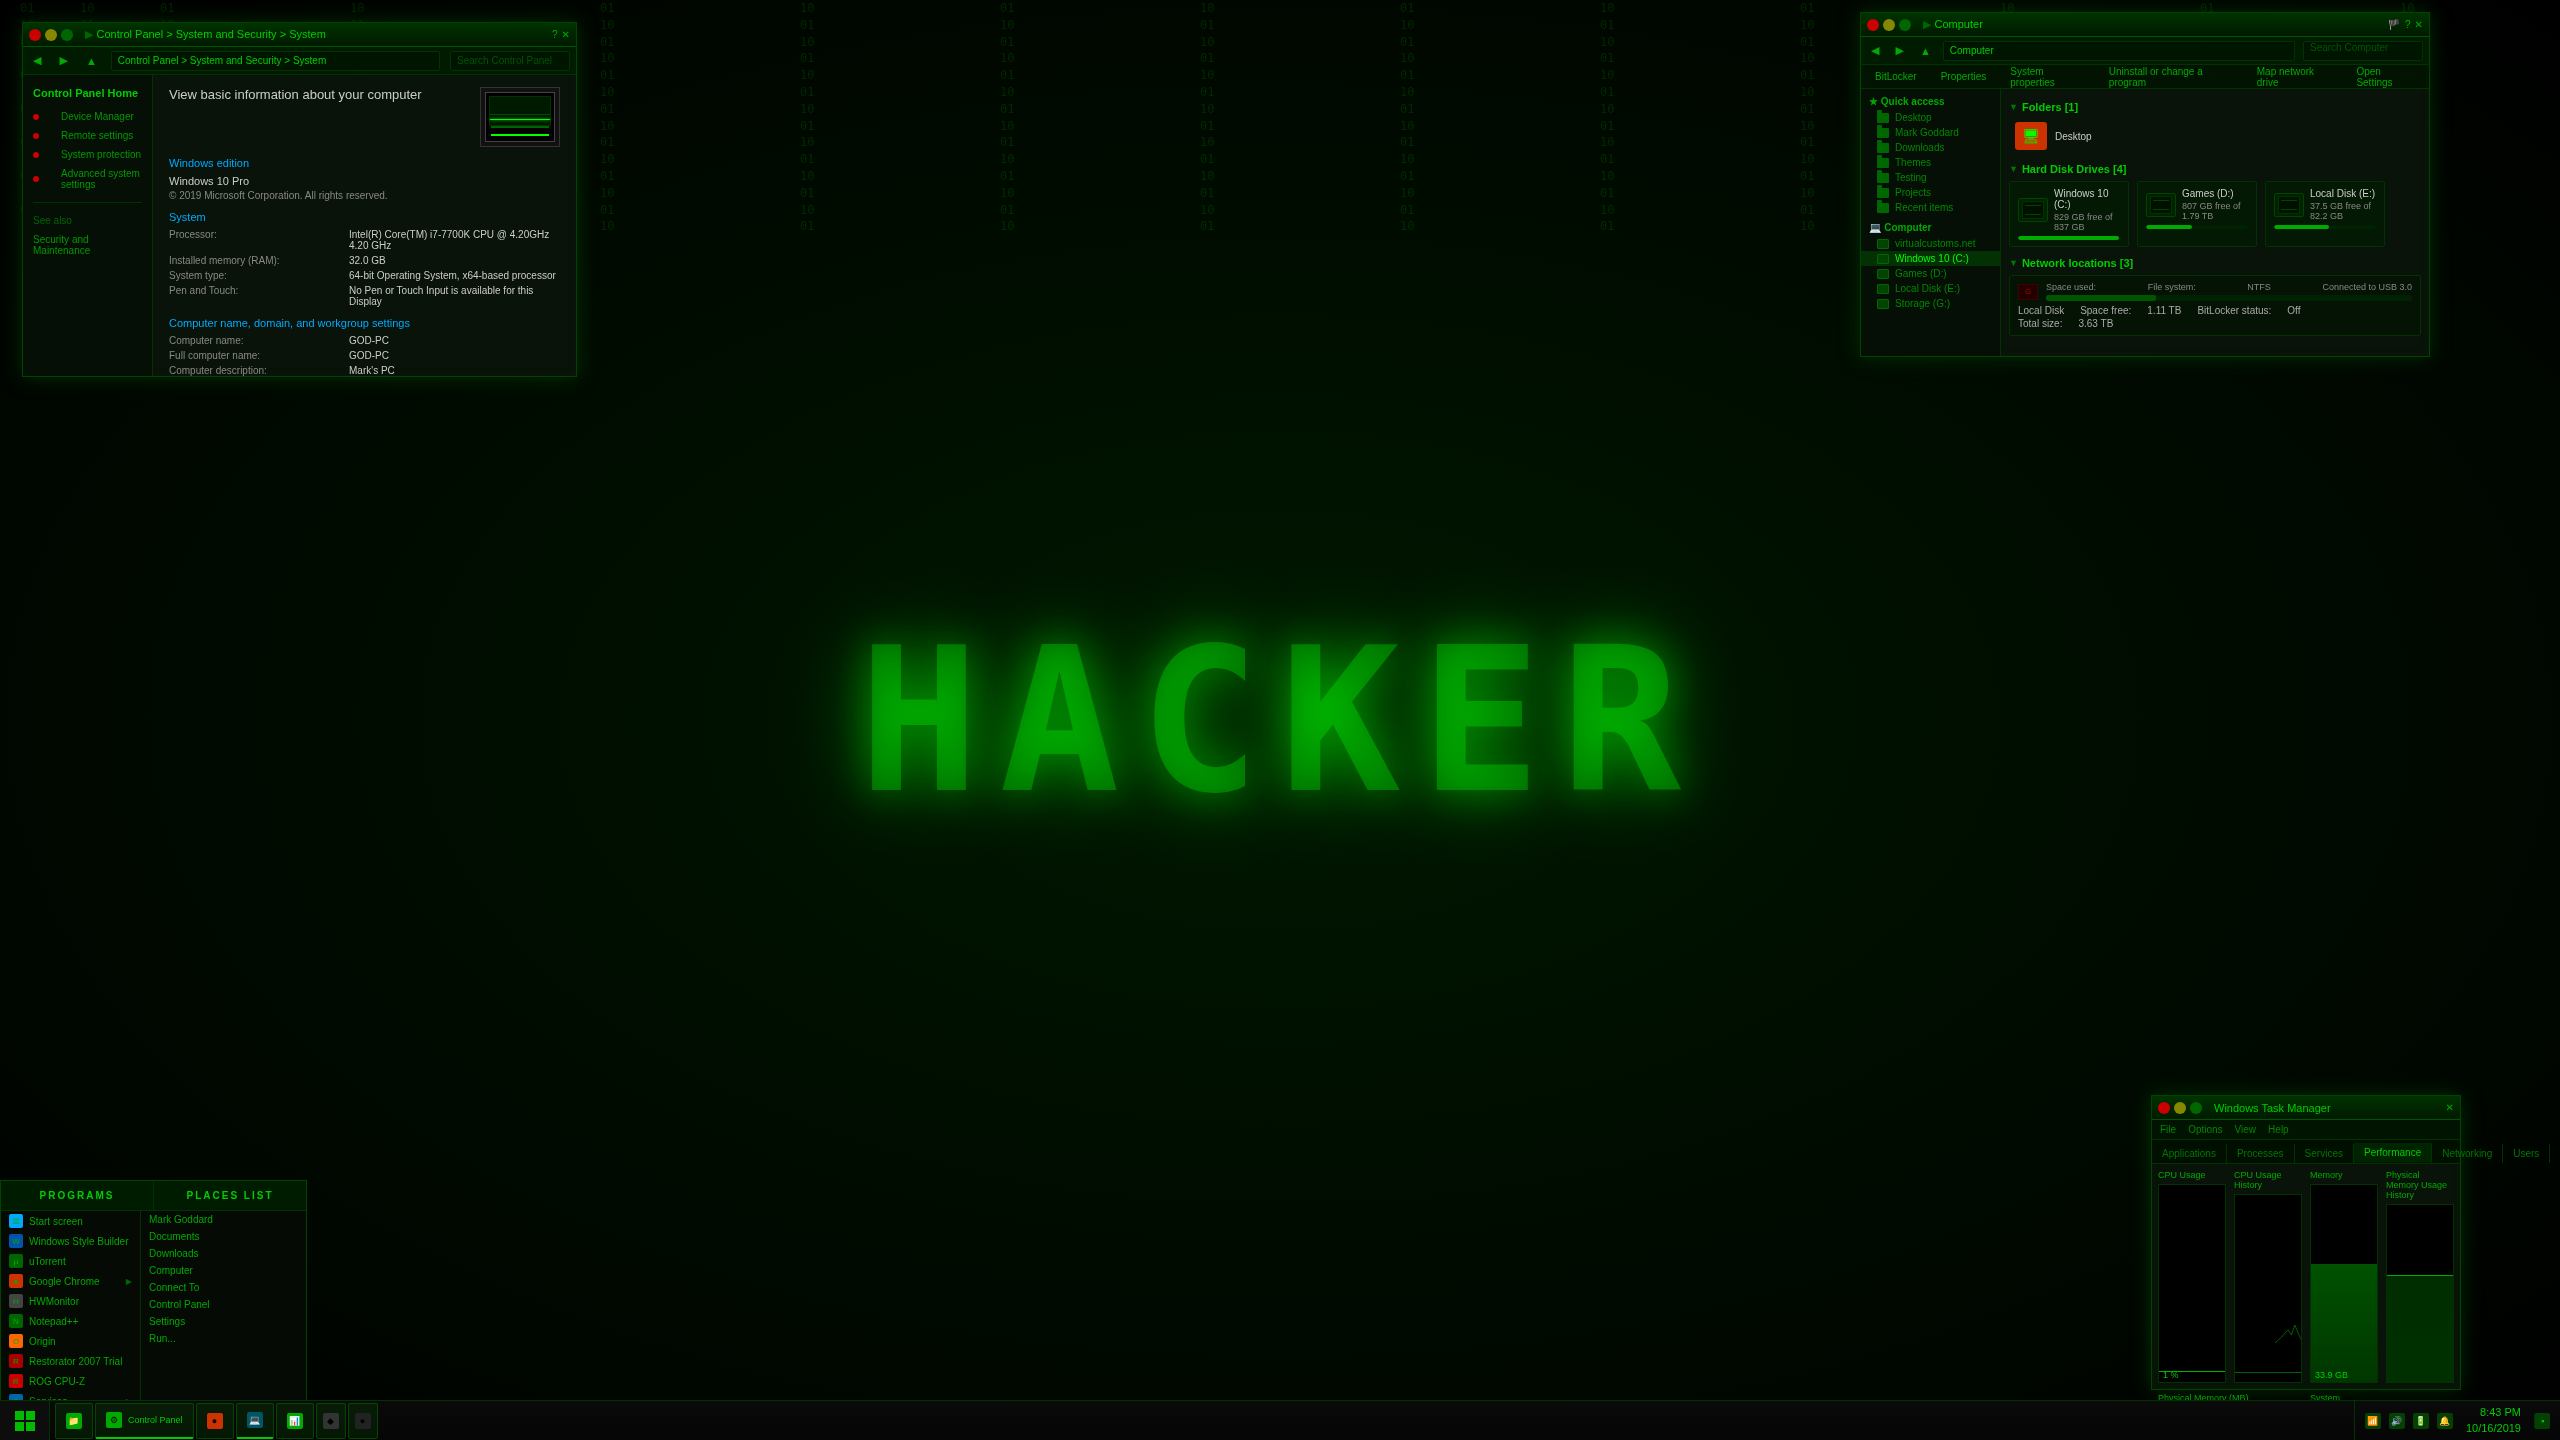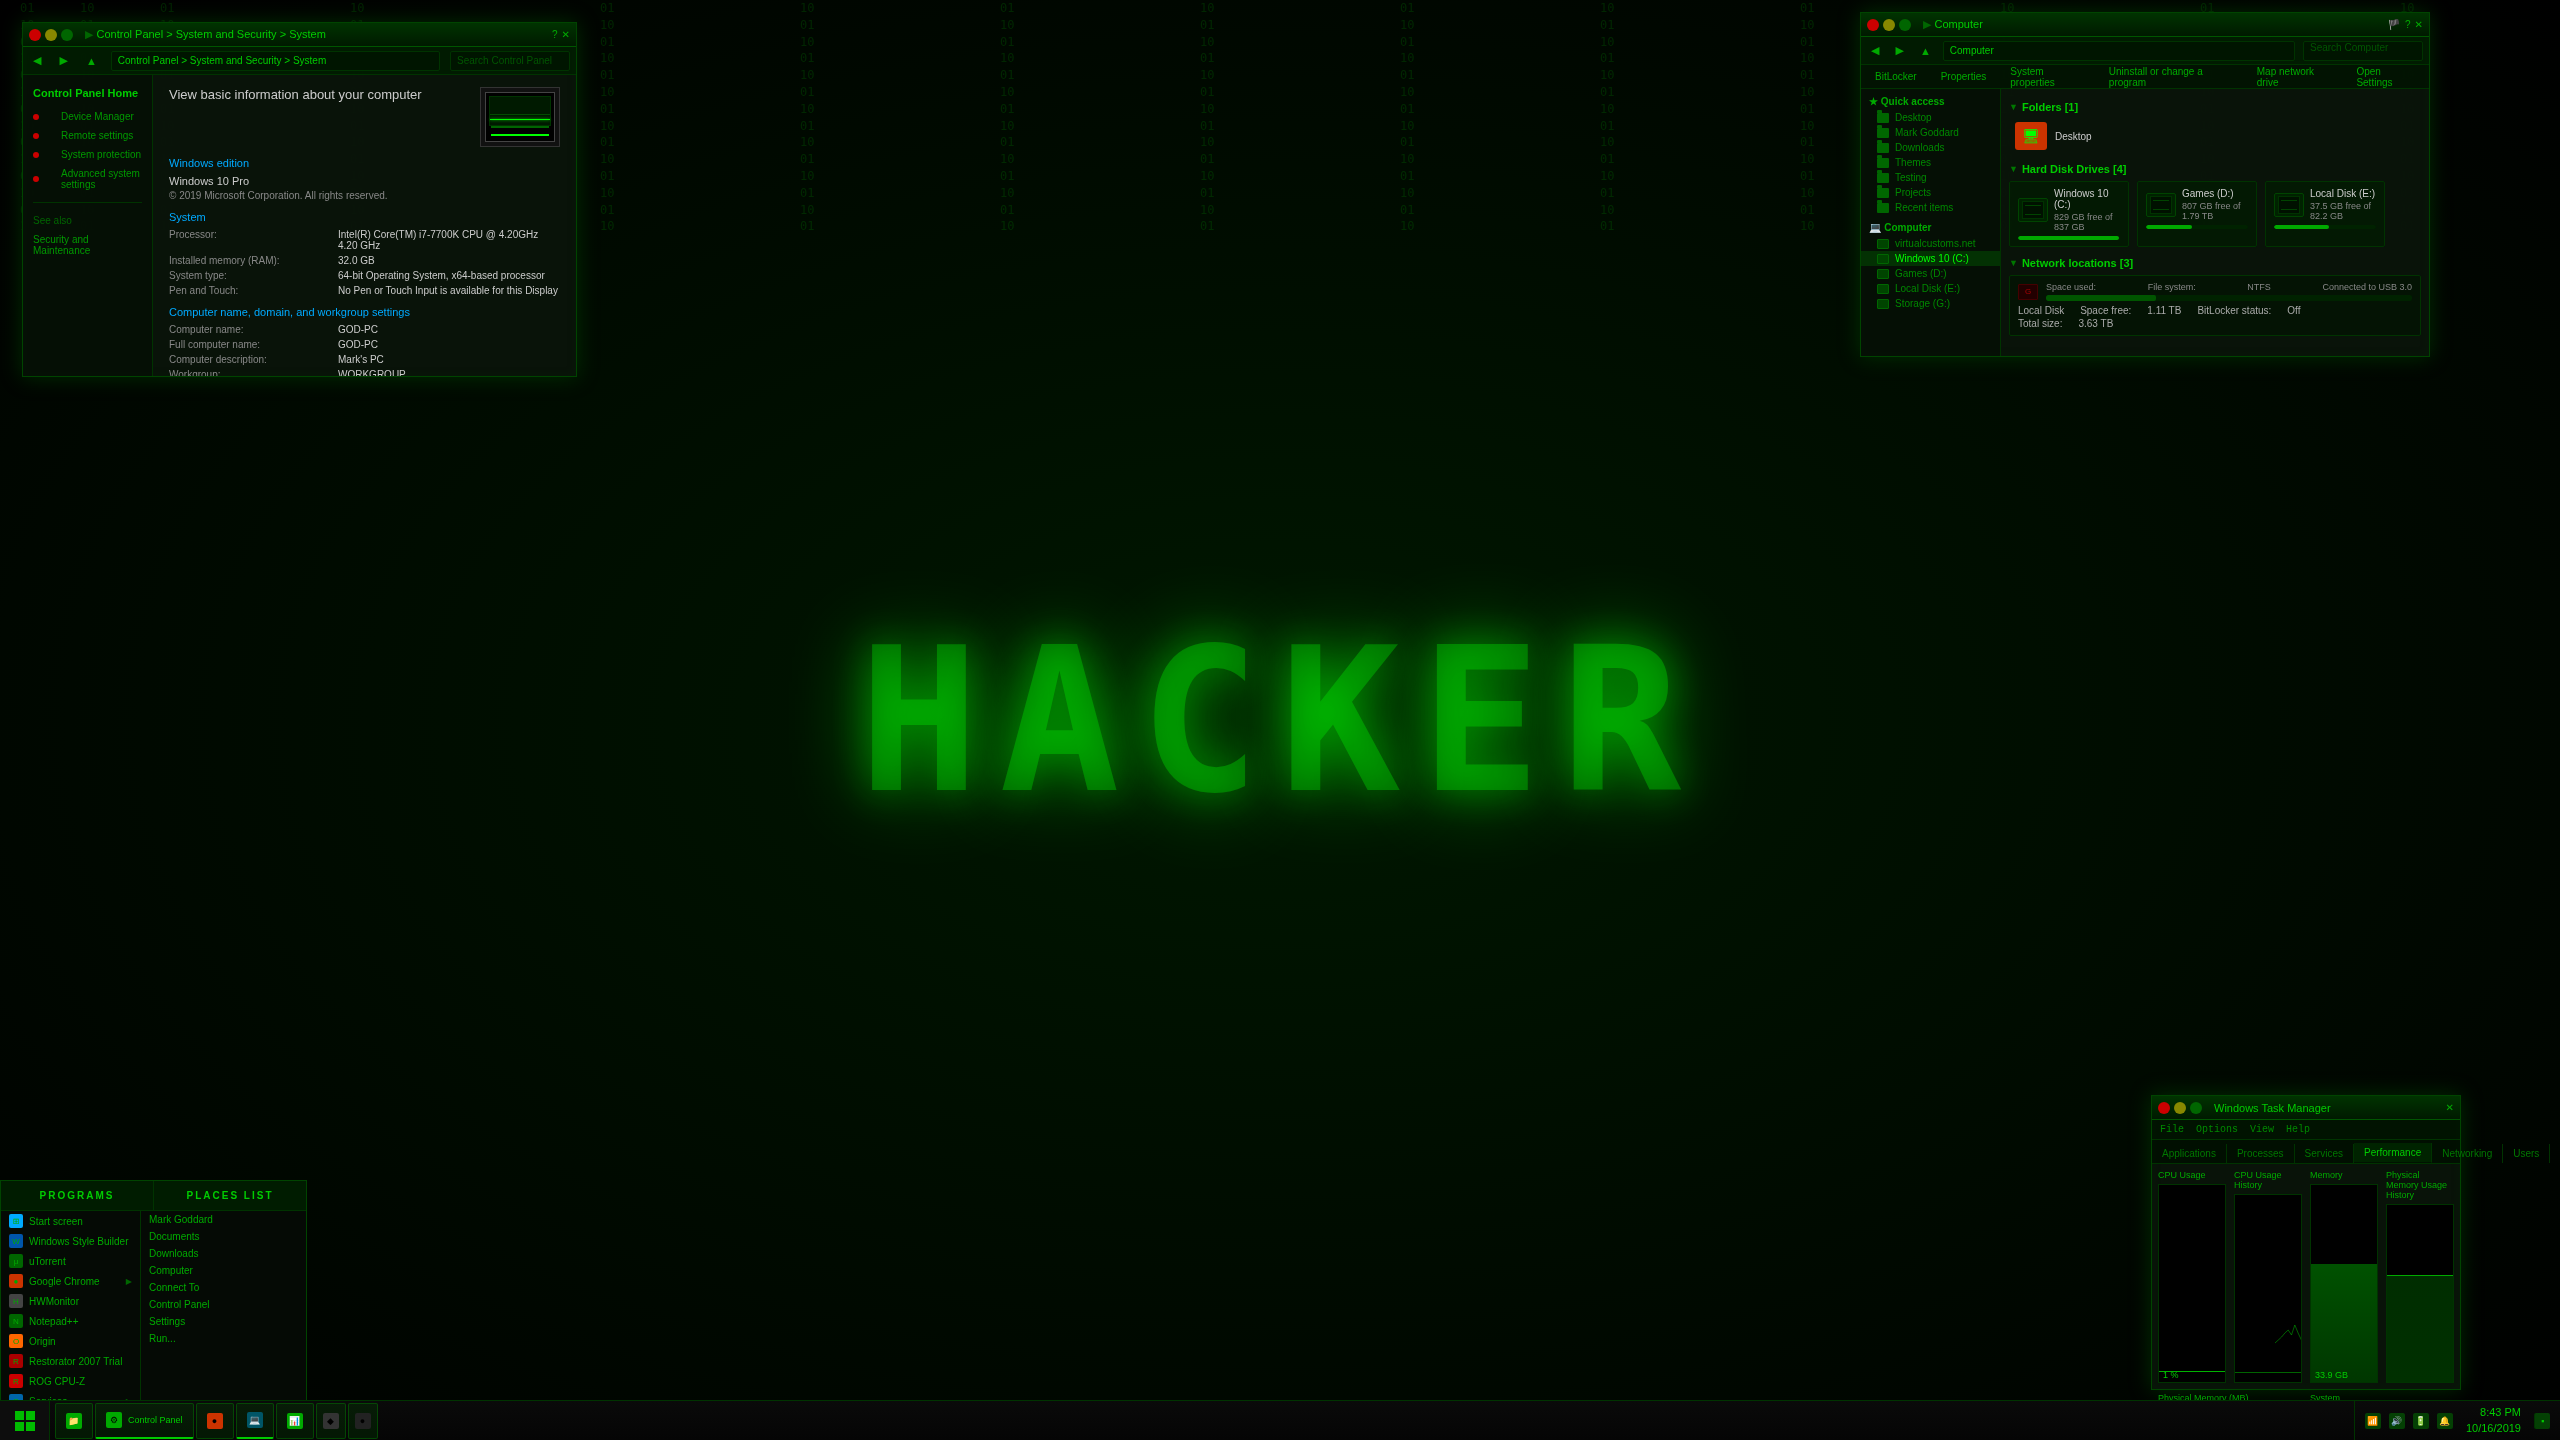--- a/index.html
+++ b/index.html
@@ -290,21 +290,21 @@
       margin-bottom: 12px;
     }
     .cp-section-title {
       color: #00aaff;
       font-size: 11px;
       margin-bottom: 6px;
       margin-top: 10px;
     }
     .cp-row {
       display: flex;
-      gap: 9px;
+      gap: 20px;
       margin-bottom: 4px;
       font-size: 10px;
     }
     .cp-label {
       color: #888;
       width: 160px;
       flex-shrink: 0;
     }
     .cp-value {
       color: #ccc;
@@ -655,21 +655,20 @@
       border-bottom: 1px solid #003300;
       display: flex;
       align-items: center;
       gap: 12px;
       padding: 0 8px;
     }
     .tm-menu-item {
       color: #008800;
       font-size: 10px;
       cursor: pointer;
-      font-family: Liberation Mono, monospace;
     }
 
     .tm-tabs {
       height: 24px;
       background: rgba(0,15,0,0.8);
       border-bottom: 1px solid #003300;
       display: flex;
       align-items: flex-end;
     }
     .tm-tab {

